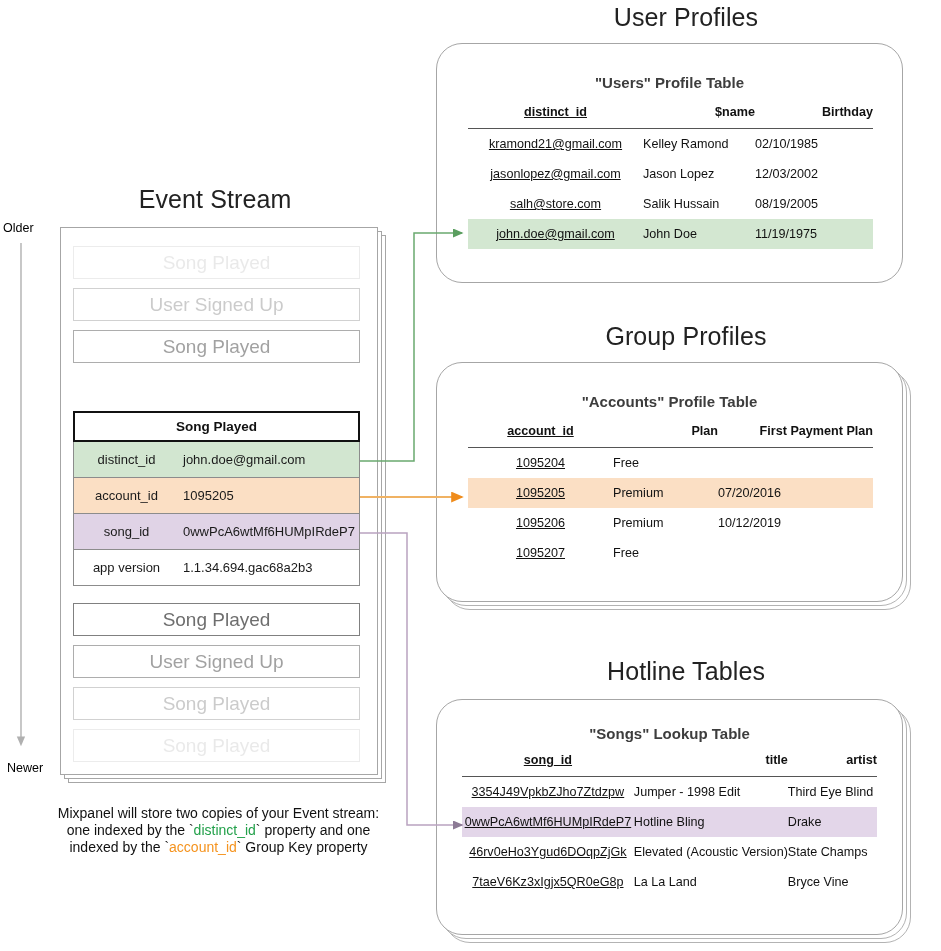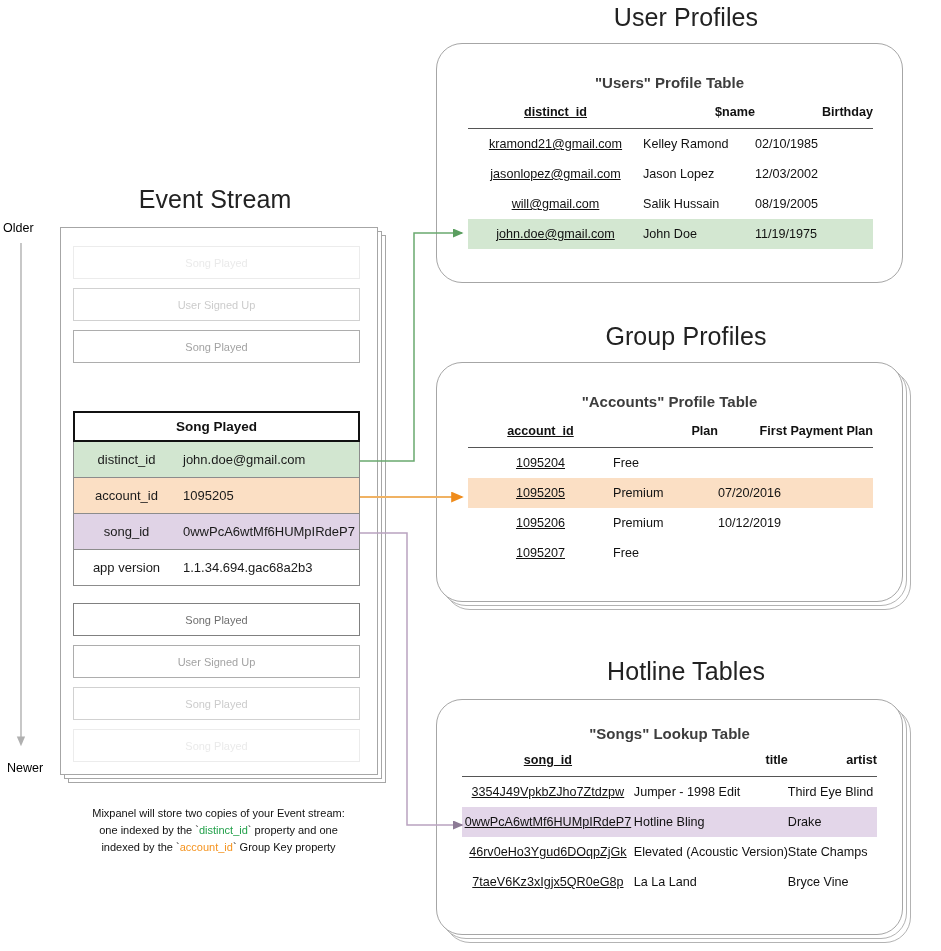--- a/index.html
+++ b/index.html
@@ -35,21 +35,21 @@
   }
   .event-box {
     box-sizing: border-box;
     width: 287px;
     height: 33px;
     border: 1.3px solid #6b6b6b;
     background: #ffffff;
     display: flex;
     align-items: center;
     justify-content: center;
-    font-size: 11px;
+    font-size: 19px;
     color: #555555;
     margin-bottom: 9px;
     text-align: right;
   }
   .fade-05 { opacity: 0.12; }
   .fade-10 { opacity: 0.30; }
   .fade-20 { opacity: 0.55; }
   .fade-40 { opacity: 0.85; }
 
   .event-card {
@@ -99,21 +99,21 @@
     color: #000000;
   }
 
   
   .caption {
     position: absolute;
     left: 46px;
     top: 805px;
     width: 345px;
     text-align: center;
-    font-size: 11px;
+    font-size: 14px;
     line-height: 17px;
     color: #111111;
   }
   .tok-green  { color: #22a04a; }
   .tok-orange { color: #f5931e; }
 
   
   .card {
     position: absolute;
     box-sizing: border-box;
@@ -254,21 +254,21 @@
           <td class="td-key"><span>kramond21@gmail.com</span></td>
           <td class="td-other">Kelley Ramond</td>
           <td class="td-other">02/10/1985</td>
         </tr>
         <tr class="">
           <td class="td-key"><span>jasonlopez@gmail.com</span></td>
           <td class="td-other">Jason Lopez</td>
           <td class="td-other">12/03/2002</td>
         </tr>
         <tr class="">
-          <td class="td-key"><span>will@gmail.com</span></td>
+          <td class="td-key"><span>salh@store.com</span></td>
           <td class="td-other">Salik Hussain</td>
           <td class="td-other">08/19/2005</td>
         </tr>
         <tr class="hl-green">
           <td class="td-key"><span>john.doe@gmail.com</span></td>
           <td class="td-other">John Doe</td>
           <td class="td-other">11/19/1975</td>
         </tr>
       </tbody>
     </table>

